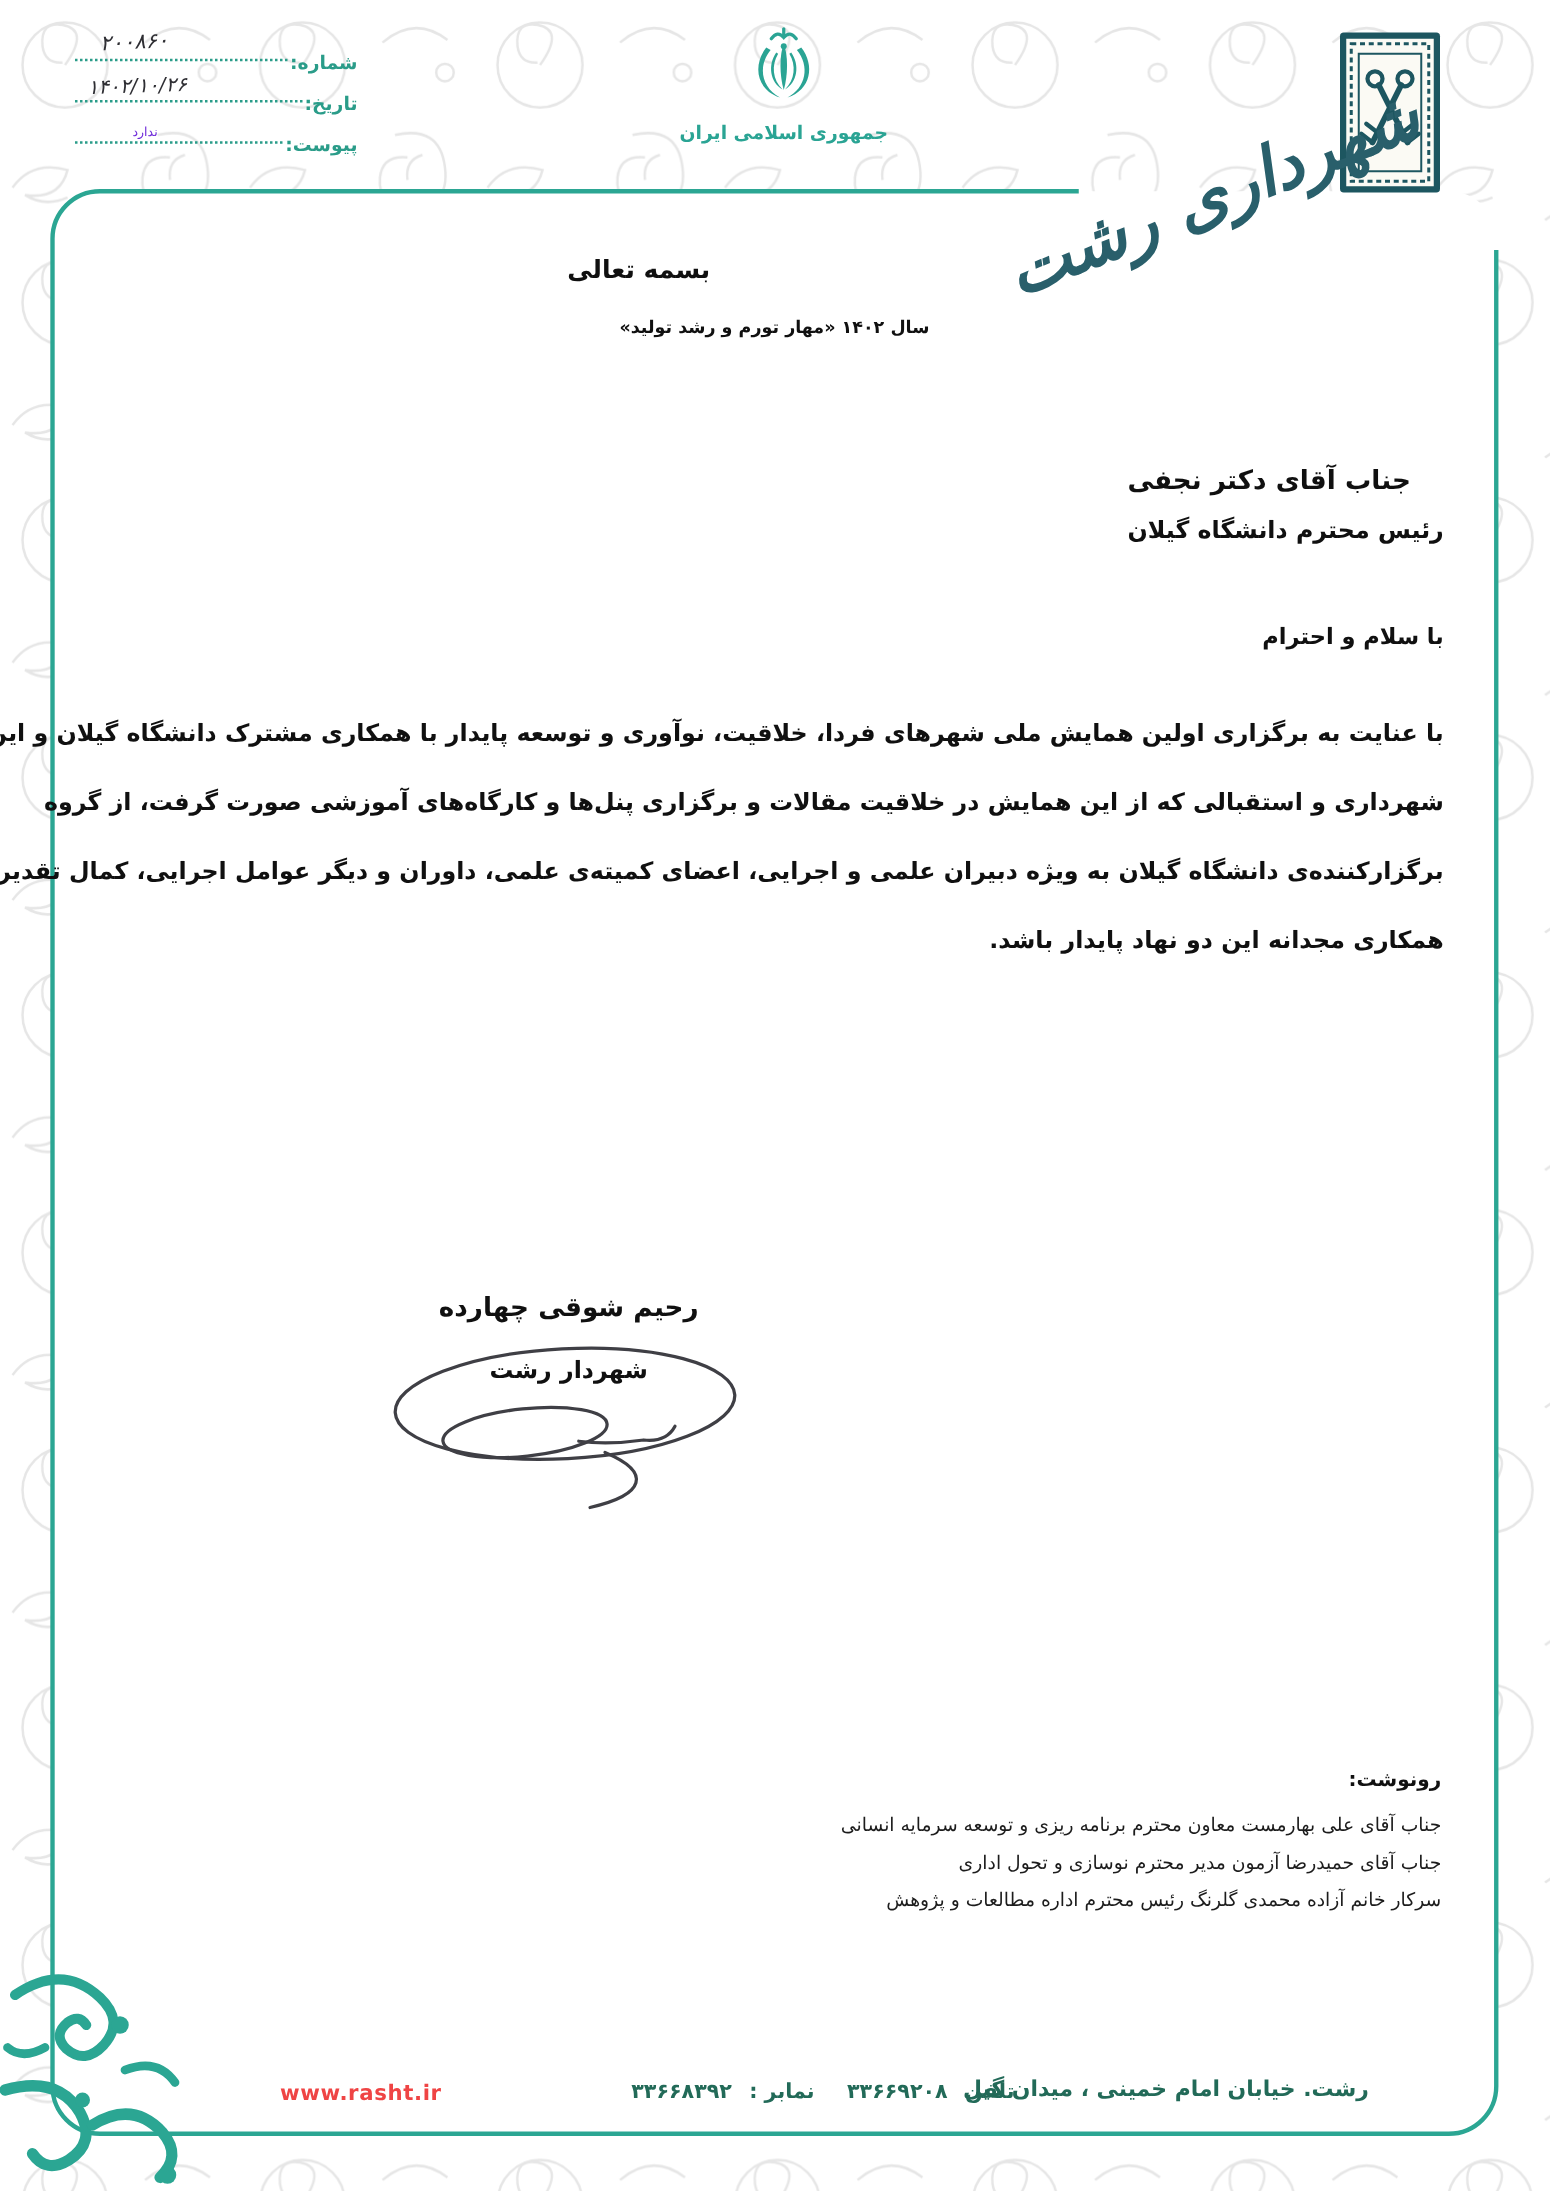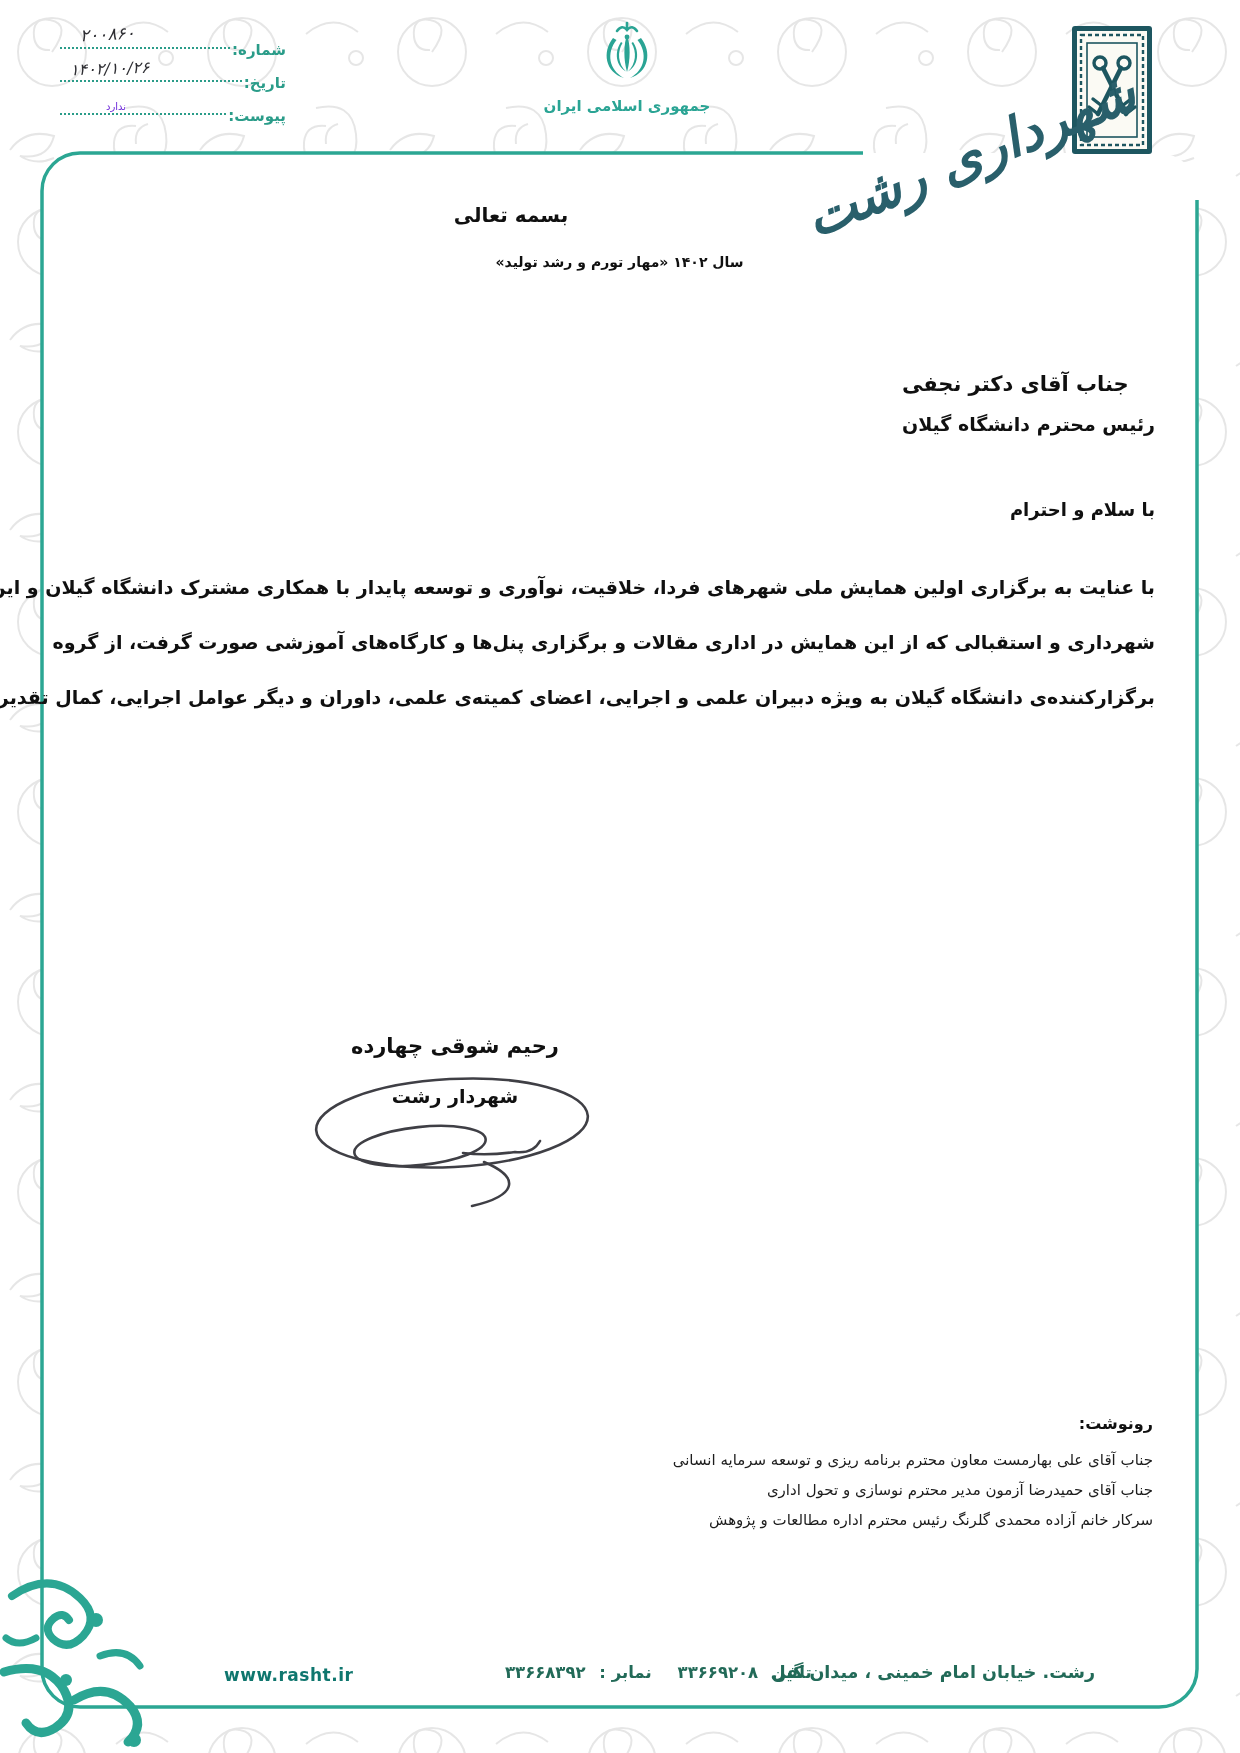--- a/index.html
+++ b/index.html
@@ -75,21 +75,21 @@
   .signature-name{font-size:21px;font-weight:bold;}
   .signature-title{font-size:19px;font-weight:bold;margin-top:27px;}
 
   .cc-block{right:87px;top:1414px;text-align:right;}
   .cc-label{font-size:16px;font-weight:bold;margin-bottom:12px;}
   .cc-item{font-size:15px;color:#1c1c1c;line-height:30px;}
 
   .footer-address{right:145px;top:1662px;font-size:17.5px;font-weight:bold;color:var(--footer-green);text-align:right;}
   .footer-phones{left:505px;top:1663px;display:flex;direction:rtl;gap:26px;font-size:16.5px;font-weight:bold;color:var(--footer-green);}
   .footer-phones .num{margin-right:8px;}
-  .footer-site{left:224px;top:1665px;font-size:17px;font-weight:600;color:#0f766e;letter-spacing:.5px;}
+  .footer-site{left:224px;top:1665px;font-size:17px;font-weight:600;color:#ef4444;letter-spacing:.5px;}
 </style>
 </head>
 <body>
 
 <div class="page">
 
   <svg class="bg" viewBox="0 0 1240 1753" aria-hidden="true">
     <defs>
       <pattern id="damask" width="190" height="190" patternUnits="userSpaceOnUse">
         <g fill="none" stroke="#e2e2e2" stroke-width="2" opacity="0.85">
@@ -187,22 +187,23 @@
   <div class="abs slogan rtl">سال ۱۴۰۲ «مهار تورم و رشد تولید»</div>
 
   <div class="abs recipient rtl">
     <div class="recipient-name">جناب آقای دکتر نجفی</div>
     <div class="recipient-title">رئیس محترم دانشگاه گیلان</div>
   </div>
   <div class="abs salutation rtl">با سلام و احترام</div>
 
   <div class="abs body-block">
     <div class="body-line">با عنایت به برگزاری اولین همایش ملی شهرهای فردا، خلاقیت، نوآوری و توسعه پایدار با همکاری مشترک دانشگاه گیلان و این</div>
-    <div class="body-line">شهرداری و استقبالی که از این همایش در اداری مقالات و برگزاری پنل‌ها و کارگاه‌های آموزشی صورت گرفت، از گروه</div>
+    <div class="body-line">شهرداری و استقبالی که از این همایش در خلاقیت مقالات و برگزاری پنل‌ها و کارگاه‌های آموزشی صورت گرفت، از گروه</div>
     <div class="body-line">برگزارکننده‌ی دانشگاه گیلان به ویژه دبیران علمی و اجرایی، اعضای کمیته‌ی علمی، داوران و دیگر عوامل اجرایی، کمال تقدیر</div>
+    <div class="body-line last">همکاری مجدانه این دو نهاد پایدار باشد.</div>
   </div>
 
   <div class="abs signature-block rtl">
     <div class="signature-name">رحیم شوقی چهارده</div>
     <div class="signature-title">شهردار رشت</div>
   </div>
 
   <div class="abs cc-block rtl">
     <div class="cc-label">رونوشت:</div>
     <div class="cc-item">جناب آقای علی بهارمست معاون محترم برنامه ریزی و توسعه سرمایه انسانی</div>

